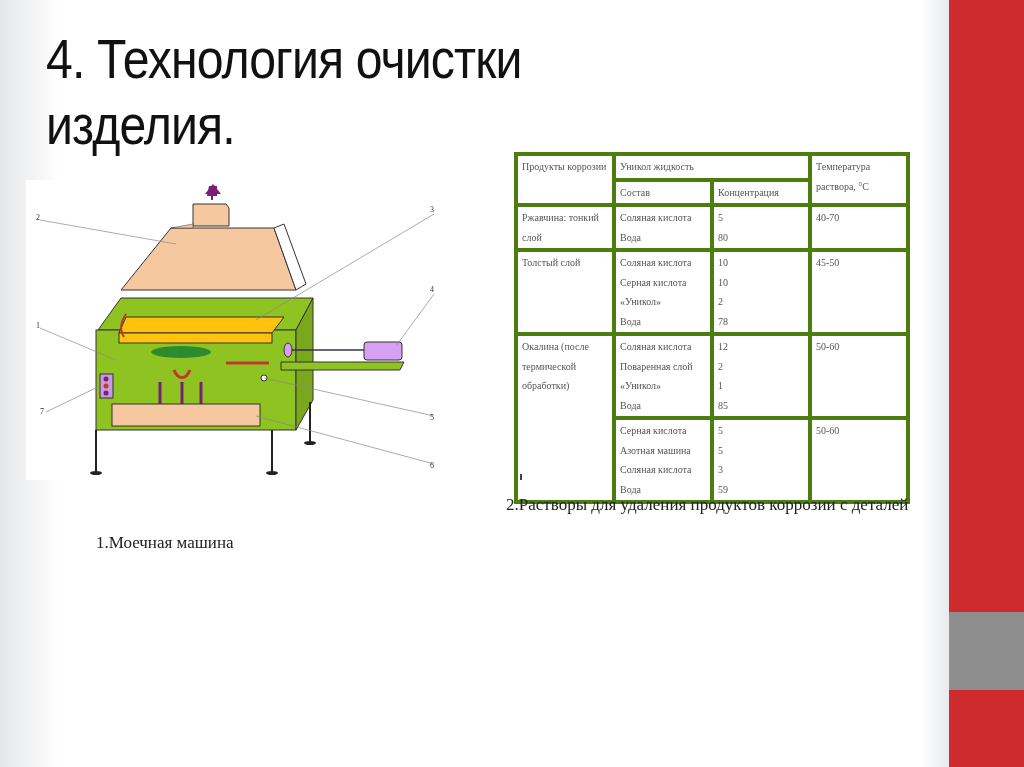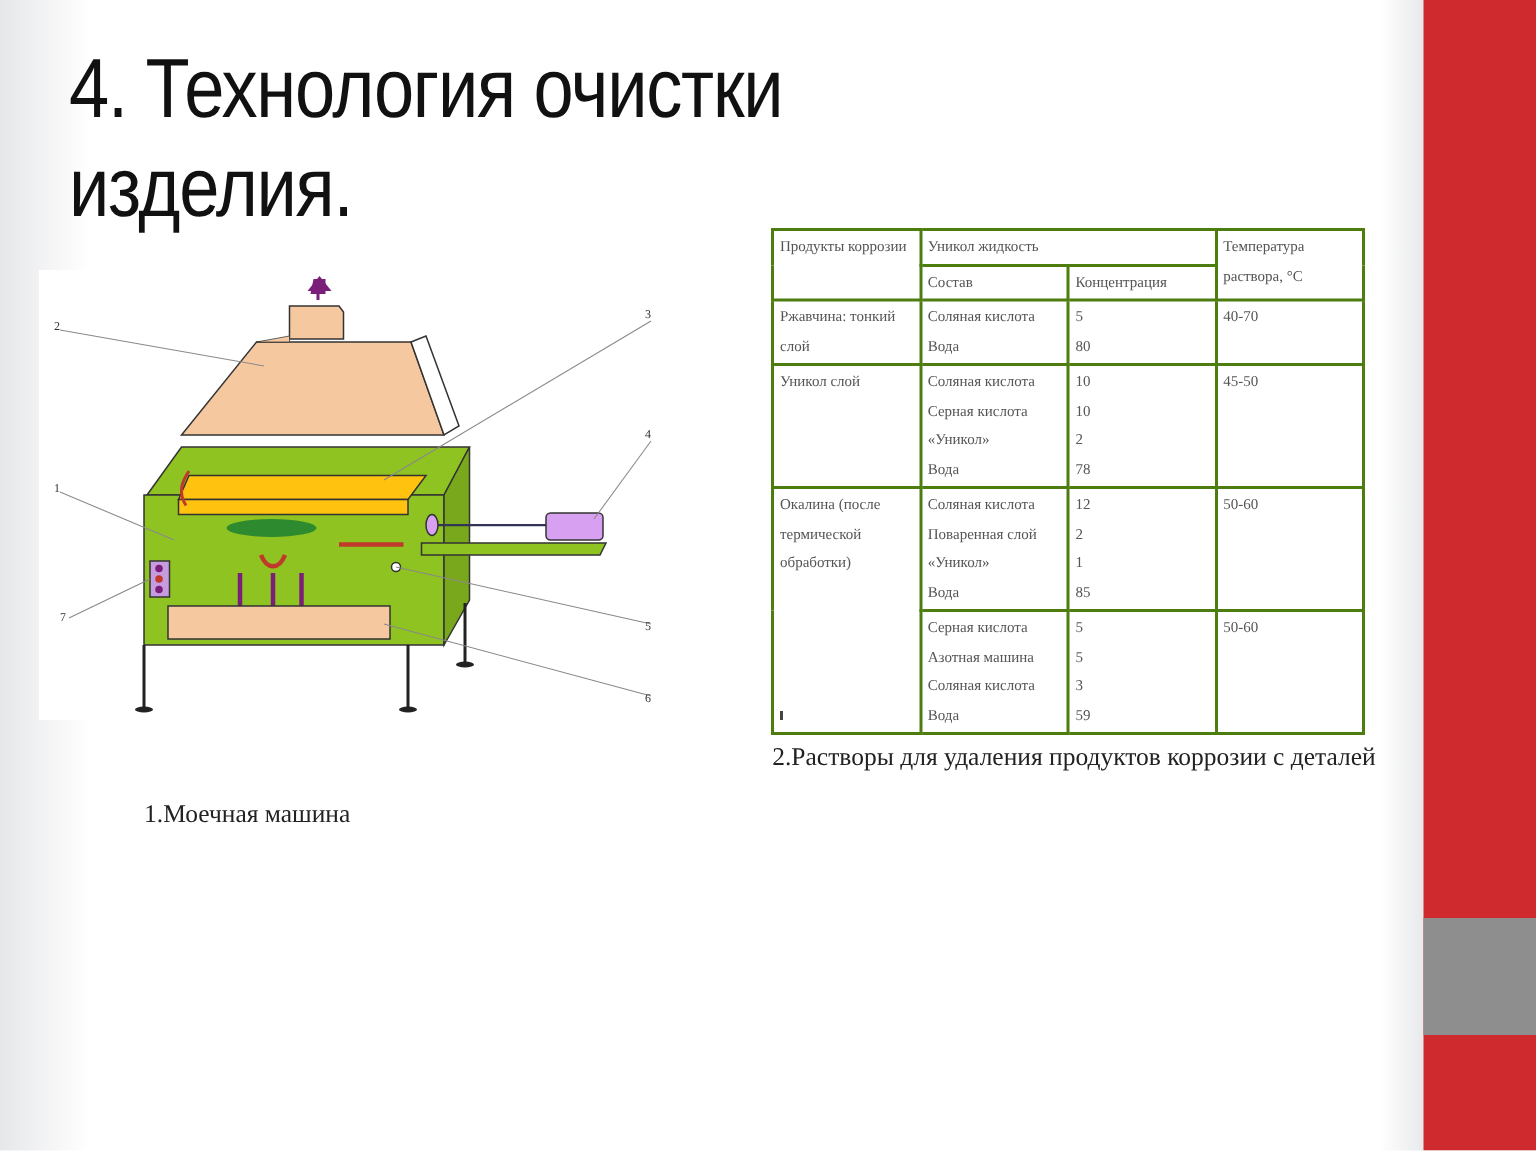--- a/index.html
+++ b/index.html
@@ -4,26 +4,26 @@
 <style>
   html, body { margin:0; padding:0; }
   body { width:1024px; height:767px; position:relative; overflow:hidden;
          background: linear-gradient(90deg, #e6e7e9 0px, #ffffff 60px, #ffffff 920px, #e9eaec 948px);
          font-family: "Liberation Serif", serif; }
   .title { position:absolute; left:46px; top:26px; width:700px; font-family:"Liberation Sans Narrow","Liberation Sans", sans-serif;
            font-size:56px; line-height:66px; color:#111; letter-spacing:-1px; transform:scaleX(0.86); transform-origin:left top; }
   .red-bar { position:absolute; left:949px; top:0; width:75px; height:767px; background:#cf2a2e; }
   .gray-block { position:absolute; left:949px; top:612px; width:75px; height:78px; background:#8e8e8e; }
   .figure { position:absolute; left:26px; top:180px; width:412px; height:300px; background:#fff; }
-  .caption { position:absolute; font-size:17px; color:#222; line-height:24px;text-align:center; }
+  .caption { position:absolute; font-size:17px; color:#222; line-height:24px; }
   .cap1 { left:96px; top:531px; }
   .cap2 { left:506px; top:493px; width:420px; }
   .table-wrap { position:absolute; left:514px; top:152px; width:398px; height:322px; background:#fff; }
   table { border-collapse:collapse; font-family:"Liberation Serif", serif; font-size:10px; color:#555; width:396px; }
-  td { border:2px solid #4d7c0f; vertical-align:top; padding:1px 4px; line-height:19.5px; }
+  td { border:4px solid #4d7c0f; vertical-align:top; padding:1px 4px; line-height:19.5px; }
   .tick { position:absolute; left:520px; top:474px; width:2px; height:6px; background:#444; }
 </style>
 </head>
 <body>
 
 <div class="title">4. Технология очистки изделия.</div>
 
 <div class="red-bar"></div>
 <div class="gray-block"></div>
 
@@ -120,21 +120,21 @@
             <div>Соляная кислота</div>
             <div>Вода</div>
           </td>
       <td>
             <div>5</div>
             <div>80</div>
           </td>
       <td>40-70</td>
     </tr>
     <tr>
-      <td>Уникол слой</td>
+      <td>Толстый слой</td>
       <td>
             <div>Соляная кислота</div>
             <div>Серная кислота</div>
             <div>«Уникол»</div>
             <div>Вода</div>
           </td>
       <td>
             <div>10</div>
             <div>10</div>
             <div>2</div>

